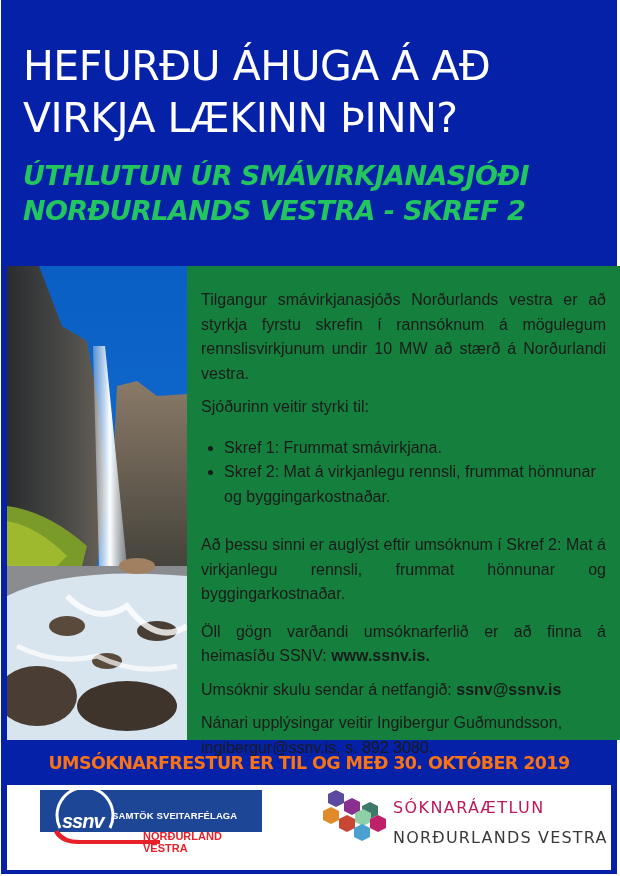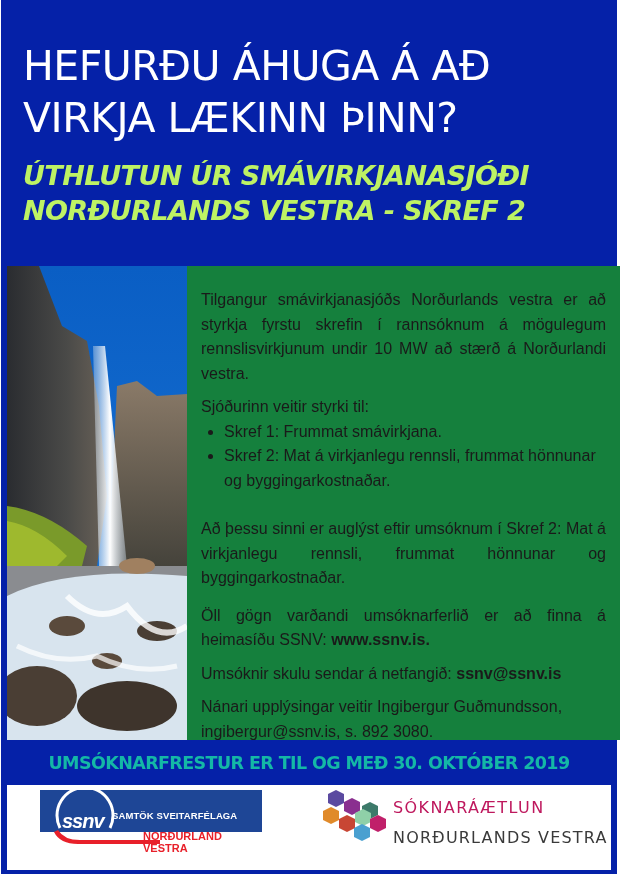--- a/index.html
+++ b/index.html
@@ -15,21 +15,21 @@
       position: absolute; left: 0; top: 0; width: 616px; height: 266px;
     }
     .title {
       position: absolute; left: 22px; top: 40px; margin: 0;
       color: #ffffff; font-family: "DejaVu Sans", sans-serif; font-weight: normal;
       font-size: 41px; line-height: 52px; letter-spacing: -0.5px;
       white-space: pre-line;
     }
     .subtitle {
       position: absolute; left: 22px; top: 158px; margin: 0;
-      color: #bef264; font-family: "DejaVu Sans", sans-serif; font-weight: bold; font-style: italic;
+      color: #22c55e; font-family: "DejaVu Sans", sans-serif; font-weight: bold; font-style: italic;
       font-size: 27px; line-height: 35px; letter-spacing: -0.6px;
       white-space: pre-line;
     }
     .photo {
       position: absolute; left: 6px; top: 266px; width: 180px; height: 474px; overflow: hidden;
     }
     .photo svg { display: block; }
     .textbox {
       position: absolute; left: 186px; top: 266px; width: 472px; height: 474px;
       background: #15803d;
@@ -42,21 +42,21 @@
     .body-text p.left { text-align: left; }
     .body-text ul { margin: 0 0 12px 0; padding-left: 23px; }
     .body-text li { margin: 0; }
     .body-text b { font-weight: bold; }
     .spacer { height: 12px; }
     .deadline {
       position: absolute; left: 0; top: 740px; width: 616px; height: 45px;
       display: flex; align-items: center; justify-content: center;
     }
     .deadline span {
-      color: #14b8a6; font-family: "DejaVu Sans", sans-serif; font-weight: bold;
+      color: #f97316; font-family: "DejaVu Sans", sans-serif; font-weight: bold;
       font-size: 17.5px; letter-spacing: -0.6px;
     }
     .logos {
       position: absolute; left: 6px; top: 785px; width: 604px; height: 85px; background: #ffffff;
     }
     .ssnv-logo { position: absolute; left: 33px; top: 5px; width: 222px; height: 60px; }
     .sok-logo { position: absolute; left: 313px; top: 5px; width: 290px; height: 60px; }
     .sok-line1 {
       position: absolute; left: 73px; top: 8px;
       font-family: "DejaVu Sans", sans-serif; font-weight: normal; font-size: 16px;
@@ -124,21 +124,21 @@
       <ellipse cx="100" cy="395" rx="15" ry="8" fill="#5a4a3c"></ellipse>
       <ellipse cx="130" cy="300" rx="18" ry="8" fill="#a08060"></ellipse>
       <path d="M60 330 Q90 360 120 340 Q150 380 180 360" stroke="#ffffff" stroke-width="6" fill="none" opacity="0.8"></path>
       <path d="M10 380 Q50 400 90 390 Q130 410 170 400" stroke="#ffffff" stroke-width="5" fill="none" opacity="0.7"></path>
     </svg>
   </div>
 
   <div class="textbox">
     <div class="body-text">
       <p>Tilgangur smávirkjanasjóðs Norðurlands vestra er að styrkja fyrstu skrefin í rannsóknum á mögulegum rennslisvirkjunum undir 10 MW að stærð á Norðurlandi vestra.</p>
-      <p class="left" style="margin-bottom:0;">Sjóðurinn veitir styrki til:</p>
+      <p class="left" style="margin-bottom:16px;">Sjóðurinn veitir styrki til:</p>
       <ul>
         <li>Skref 1: Frummat smávirkjana.</li>
         <li style="text-align:left;">Skref 2: Mat á virkjanlegu rennsli, frummat hönnunar og byggingarkostnaðar.</li>
       </ul>
       <div class="spacer"></div>
       <p>Að þessu sinni er auglýst eftir umsóknum í Skref 2: Mat á virkjanlegu rennsli, frummat hönnunar og byggingarkostnaðar.</p>
       <div style="height:4px"></div>
       <p><span>Öll gögn varðandi umsóknarferlið er að finna á heimasíðu SSNV: </span><b>www.ssnv.is.</b></p>
       <p class="left"><span>Umsóknir skulu sendar á netfangið: </span><b>ssnv@ssnv.is</b></p>
       <p class="left">Nánari upplýsingar veitir Ingibergur Guðmundsson, ingibergur@ssnv.is, s. 892 3080.</p>

